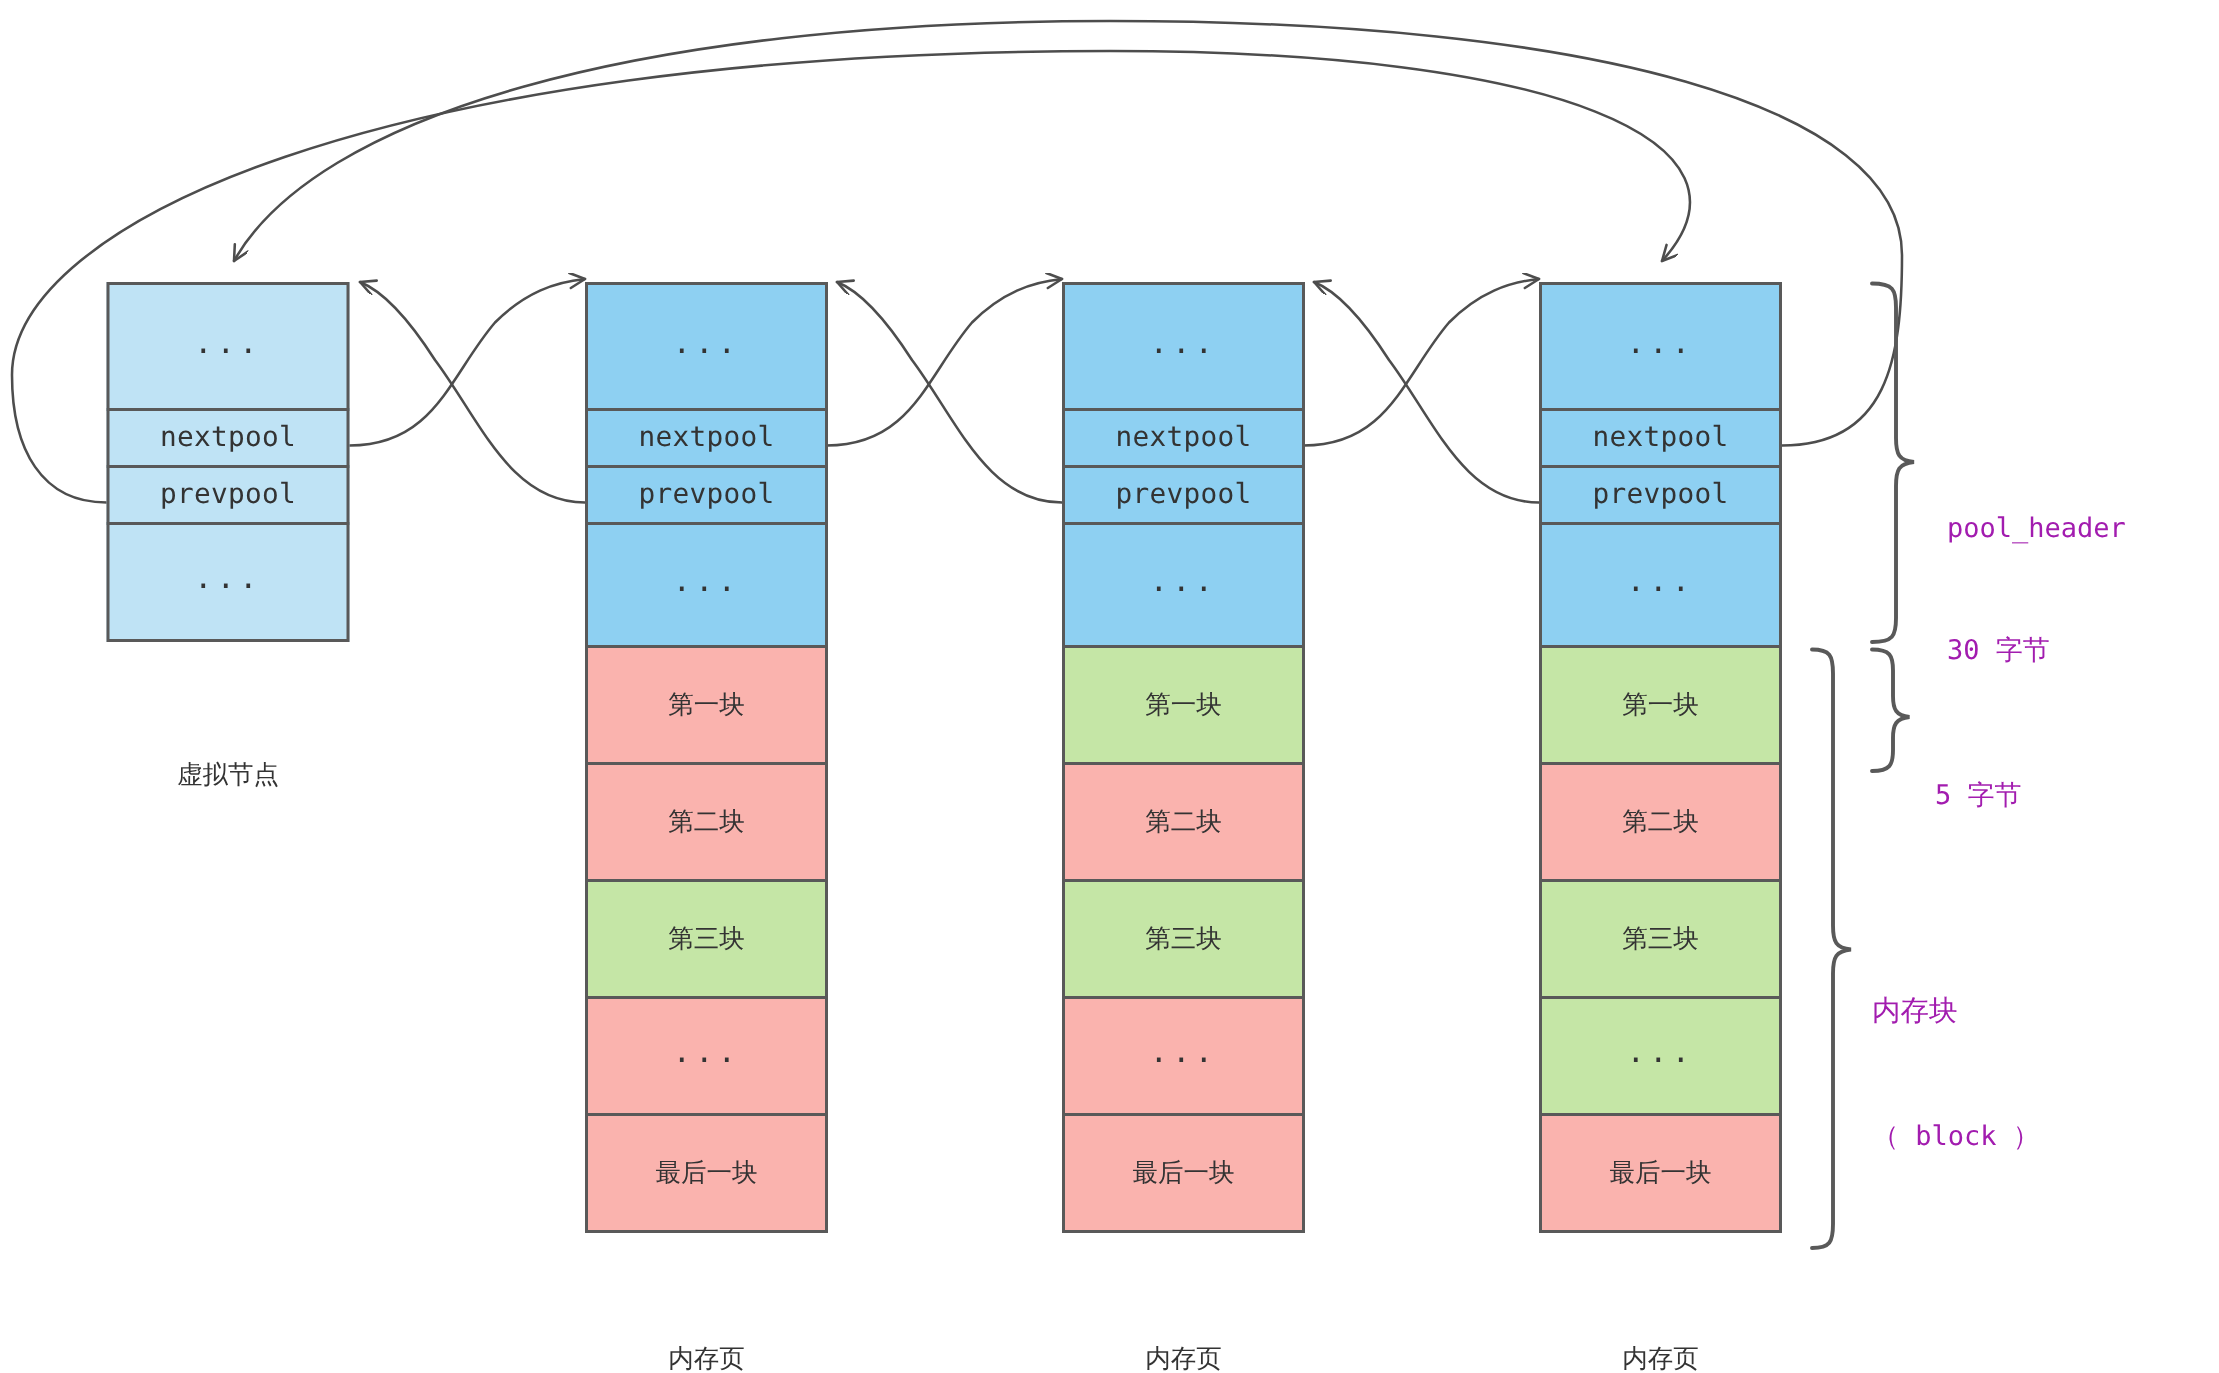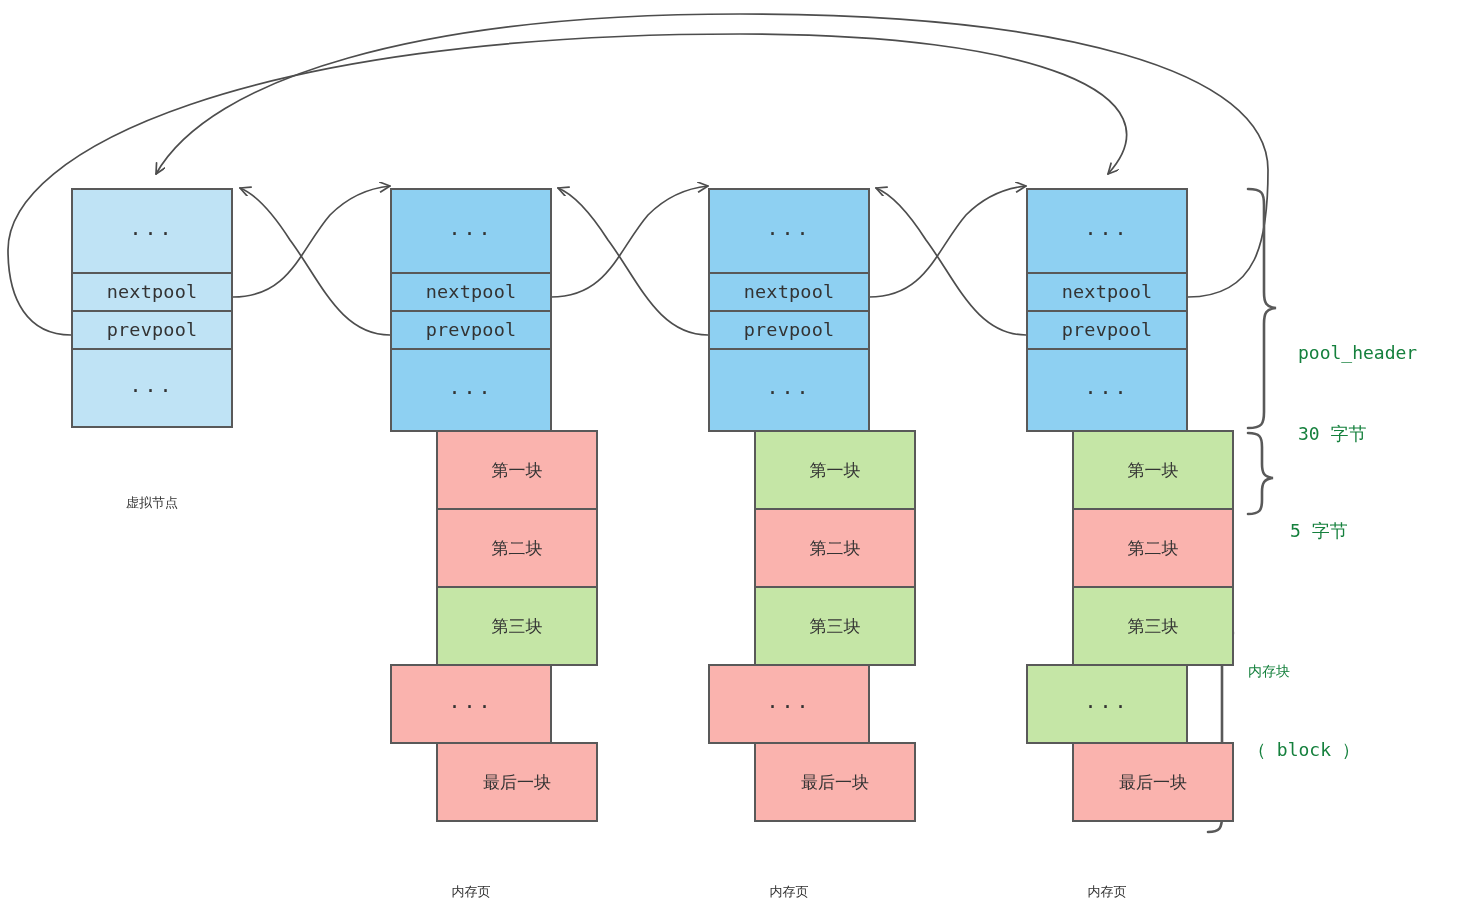--- a/index.html
+++ b/index.html
@@ -44,51 +44,50 @@
     line-height: 1;
   }
   .cell.mono {
     font-family: "DejaVu Sans Mono", monospace;
     font-size: 18.5px;
     letter-spacing: 0.2px;
   }
   .cell.cjk {
     font-family: "DejaVu Sans", sans-serif;
     font-size: 17px;
-    margin-left: 46px;
   }
   .cell .dots {
     font-family: "DejaVu Sans Mono", monospace;
     font-size: 20px;
     letter-spacing: 3px;
     position: relative;
     top: -3px;
   }
   .caption {
     position: absolute;
     text-align: center;
     color: #333333;
-    font-size: 13px;
+    font-size: 17px;
     line-height: 1.45;
     white-space: pre;
   }
   .ann {
     position: absolute;
-    color: #15803d;
+    color: #a21caf;
     font-size: 18px;
     line-height: 1.5;
     white-space: pre;
   }
   .ann .mono {
     font-family: "DejaVu Sans Mono", monospace;
     font-size: 18px;
   }
   .ann .cjk {
-    font-family: Liberation Serif, serif;
-    font-size: 14px;
+    font-family: Liberation Mono, monospace;
+    font-size: 19px;
   }
 </style>
 </head>
 <body>
 
 <div id="stage">
 
   <svg class="layer" viewBox="0 0 1479 915">
     <defs>
       <marker id="ah" markerWidth="14" markerHeight="14" refX="11" refY="5" orient="auto" markerUnits="userSpaceOnUse">

